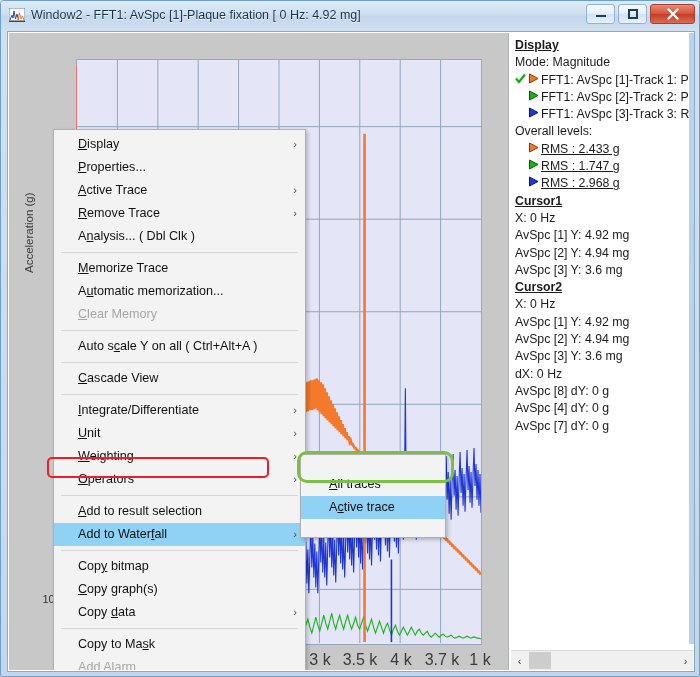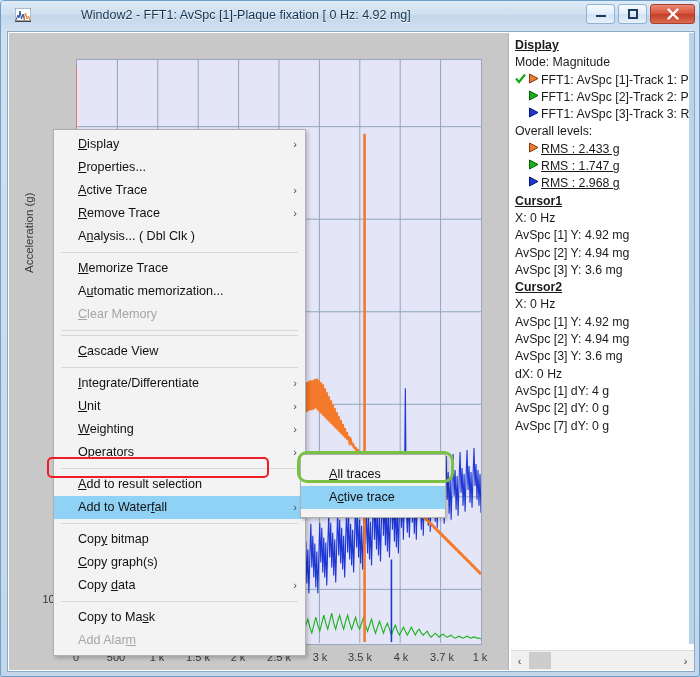--- a/index.html
+++ b/index.html
@@ -14,24 +14,23 @@
   
   #window {
     position: absolute; left: 0; top: 0; width: 700px; height: 677px;
     background: linear-gradient(#d2e1f0, #c4d7ea);
     border: 1px solid #6d9fc9;
     border-radius: 4px 4px 2px 2px;
   }
   #titlebar {
     position: absolute; left: 0; top: 0; width: 698px; height: 28px;
     display: flex; align-items: center;
-    padding-left: 14px;
+    padding-left: 8px;
     background: linear-gradient(#dfeaf6 0%, #cfe0f0 45%, #c3d7ec 55%, #cfdff0 100%);
     border-radius: 3px 3px 0 0;
-    gap: 44px;
   }
   #title-icon { width: 16px; height: 14px; margin-right: 6px; flex: 0 0 auto; }
   #title-text {
     font-size: 12.5px; color: #14334d; white-space: nowrap;
     text-shadow: 0 1px 0 rgba(255,255,255,.85);
   }
   .win-btns { position: absolute; right: 4px; top: 3px; display: flex; gap: 3px; }
   .wbtn {
     width: 29px; height: 20px; border: 1px solid #8fb3d3; border-radius: 3px;
     background: linear-gradient(#f7fbff 0%, #e4eef9 48%, #d2e2f3 52%, #e8f1fb 100%);
@@ -79,21 +78,21 @@
     position: absolute; right: 0; font-size: 11px; color: #333;
     white-space: nowrap;
   }
   #yaxis-title {
     position: absolute; left: 14px; top: 240px;
     font-size: 11.5px; color: #3b3b3b;
     transform: rotate(-90deg); transform-origin: left top;
     white-space: nowrap;
   }
   .xtick {
-    position: absolute; top: 618px; font-size: 11px; color: #3b3b3b;
+    position: absolute; top: 618px; font-size: 16px; color: #3b3b3b;
     transform: translateX(-50%); white-space: nowrap;
   }
   #cursor-line {
     position: absolute; left: 67px; top: 33px; width: 1px; height: 579px;
     background: #e8776a;
   }
   #cursor-handle {
     position: absolute; left: 61px; top: 607px; width: 13px; height: 13px;
     border: 1px solid #cc2a1c; background: #e7e3df;
   }
@@ -151,21 +150,21 @@
     position: absolute; right: 8px; top: 0; font-size: 11px; color: #4a4a4a;
   }
   .msep { height: 1px; margin: 4px 7px; background: #d7d7d7; }
   .ul { text-decoration: underline; }
 
   
   #submenu {
     position: absolute; left: 291px; top: 421px; width: 146px;
     background: #f3f3f3; border: 1px solid #b0b0b0;
     box-shadow: 2px 2px 4px rgba(0,0,0,.22);
-    padding: 8px 0; font-size: 12.6px; color: #111;
+    padding: 18px 0; font-size: 12.6px; color: #111;
   }
   #submenu .mi { padding-left: 28px; }
 
   
   #ann-red {
     position: absolute; left: 38px; top: 424px; width: 222px; height: 21px;
     border: 2px solid #ee1c24; border-radius: 5px; pointer-events: none;
   }
   #ann-green {
     position: absolute; left: 288px; top: 418px; width: 157px; height: 32px;
@@ -381,20 +380,21 @@
           <div class="mi"><span><span class="ul">D</span>isplay</span><span class="arrow">›</span></div>
           <div class="mi"><span><span class="ul">P</span>roperties...</span></div>
           <div class="mi"><span><span class="ul">A</span>ctive Trace</span><span class="arrow">›</span></div>
           <div class="mi"><span><span class="ul">R</span>emove Trace</span><span class="arrow">›</span></div>
           <div class="mi"><span>A<span class="ul">n</span>alysis... ( Dbl Clk )</span></div>
           <div class="msep"></div>
           <div class="mi"><span><span class="ul">M</span>emorize Trace</span></div>
           <div class="mi"><span>A<span class="ul">u</span>tomatic memorization...</span></div>
           <div class="mi disabled"><span><span class="ul">C</span>lear Memory</span></div>
           <div class="msep"></div>
+          <div class="mi"><span>Auto s<span class="ul">c</span>ale Y on all ( Ctrl+Alt+A )</span></div>
           <div class="msep"></div>
           <div class="mi"><span><span class="ul">C</span>ascade View</span></div>
           <div class="msep"></div>
           <div class="mi"><span><span class="ul">I</span>ntegrate/Differentiate</span><span class="arrow">›</span></div>
           <div class="mi"><span><span class="ul">U</span>nit</span><span class="arrow">›</span></div>
           <div class="mi"><span><span class="ul">W</span>eighting</span><span class="arrow">›</span></div>
           <div class="mi"><span><span class="ul">O</span>perators</span><span class="arrow">›</span></div>
           <div class="msep"></div>
           <div class="mi"><span><span class="ul">A</span>dd to result selection</span></div>
           <div class="mi hl"><span>Add to Water<span class="ul">f</span>all</span><span class="arrow">›</span></div>
@@ -484,22 +484,22 @@
         <div>AvSpc [1] Y: 4.92 mg</div>
         <div>AvSpc [2] Y: 4.94 mg</div>
         <div>AvSpc [3] Y: 3.6 mg</div>
 
         <div class="sec">Cursor2</div>
         <div>X: 0 Hz</div>
         <div>AvSpc [1] Y: 4.92 mg</div>
         <div>AvSpc [2] Y: 4.94 mg</div>
         <div>AvSpc [3] Y: 3.6 mg</div>
         <div>dX: 0 Hz</div>
-        <div>AvSpc [1] dY: 4 g</div>
-        <div>AvSpc [2] dY: 0 g</div>
+        <div>AvSpc [8] dY: 0 g</div>
+        <div>AvSpc [4] dY: 0 g</div>
         <div>AvSpc [7] dY: 0 g</div>
       </div>
 
       <div id="info-vscroll">
         <div class="thumb"></div>
       </div>
 
       <div id="info-hscroll">
         <div class="sb-arrow">‹</div>
         <div id="hthumb"></div>

